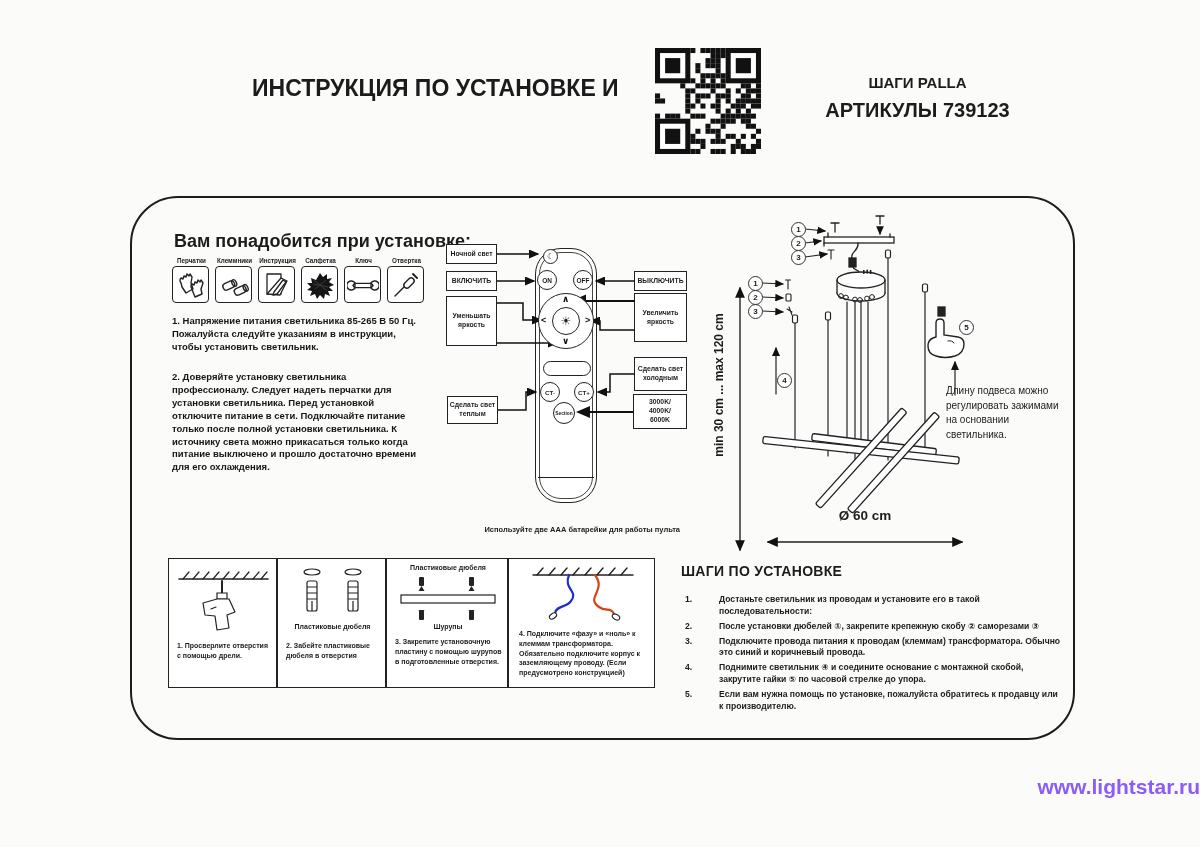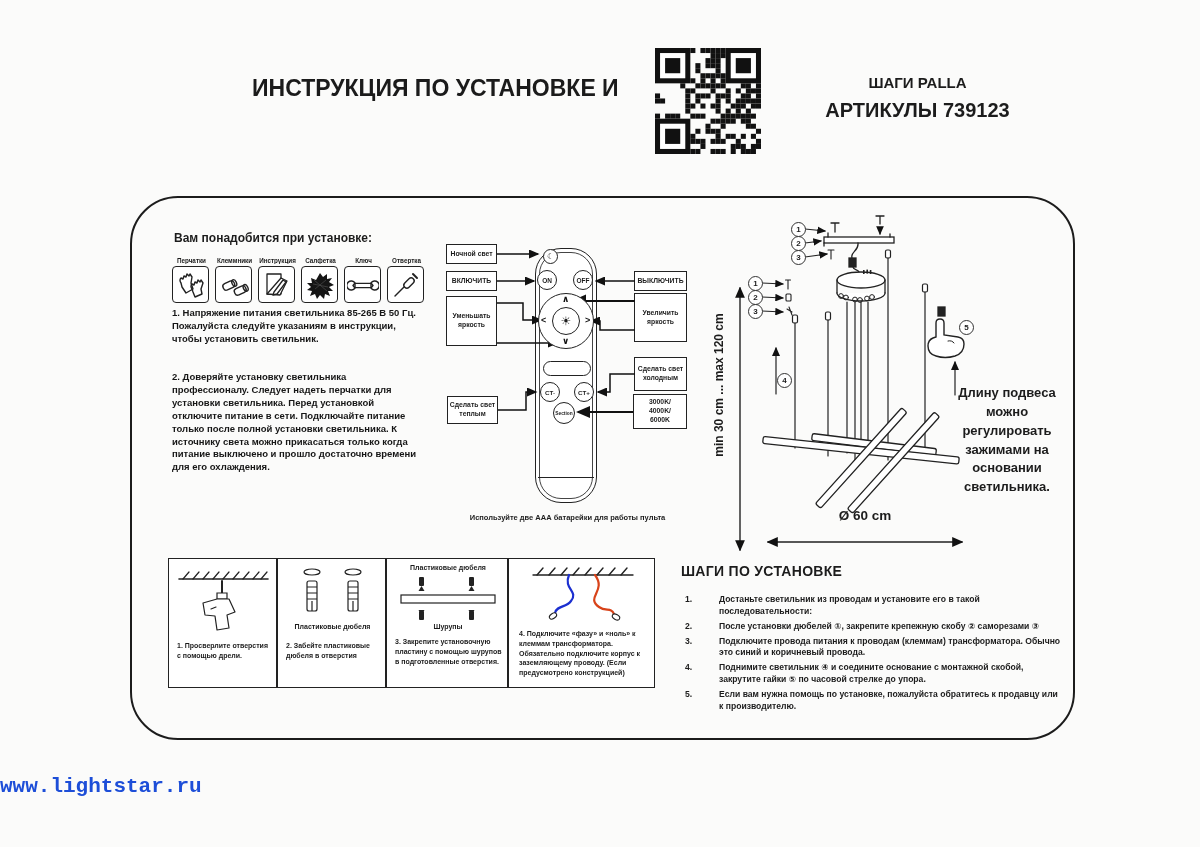--- a/index.html
+++ b/index.html
@@ -11,52 +11,52 @@
   .logo-word{font-family:"Liberation Serif","DejaVu Serif",serif;font-weight:bold;font-size:19px;line-height:.88;letter-spacing:.5px;color:#111;}
   .logo-group{font-size:8.5px;letter-spacing:3.2px;color:#333;margin-top:2px;}
   .flag{display:flex;height:7px;width:56px;margin:5px auto 0;border:1px solid #666;box-sizing:border-box;}
   .flag div{flex:1;}
   .flag-under{width:56px;height:2px;background:#9a9a9a;margin:1px auto 0;}
   .doc-title{font-size:23px;font-weight:bold;line-height:1.28;color:#1b1b1b;}
   .series{font-size:15px;font-weight:bold;}
   .articles{font-size:20px;font-weight:bold;margin-top:8px;}
   
   .main-box{border:2.5px solid #1c1c1c;border-radius:48px;background:transparent;}
-  .tools-head{font-size:12px;font-weight:bold;}
+  .tools-head{font-size:18px;font-weight:bold;}
   .tool-cell{width:39px;text-align:center;}
   .tool-label{font-size:6.3px;font-weight:600;margin-bottom:2px;white-space:nowrap;overflow:hidden;}
   .tool-ico{width:37px;height:37px;border:1.5px solid #222;border-radius:4px;background:#fff;box-sizing:border-box;
             display:flex;align-items:center;justify-content:center;}
   .para{font-size:9.5px;font-weight:600;line-height:1.36;color:#161616;}
   
   .label-box{border:1.5px solid #222;background:#fff;display:flex;align-items:center;justify-content:center;
              text-align:center;font-size:6.8px;font-weight:600;line-height:1.3;box-sizing:border-box;padding:1px;}
   .remote-body{border:1.7px solid #222;border-radius:26px;background:#fff;box-sizing:border-box;}
   .remote-inner{position:absolute;left:3px;top:3px;right:3px;bottom:3px;border:1px solid #444;border-radius:22px;}
   .rbtn{position:absolute;border:1.3px solid #222;border-radius:50%;background:#fff;display:flex;align-items:center;
         justify-content:center;font-weight:600;box-sizing:border-box;z-index:3;}
   .chev{position:absolute;font-size:9px;font-weight:bold;color:#111;z-index:3;}
   .pill{position:absolute;border:1.3px solid #222;border-radius:8px;background:#fff;z-index:3;}
-  .remote-caption{font-size:7.5px;font-weight:600;text-align:center;}
+  .remote-caption{font-size:7.5px;font-weight:600;text-align:right;margin-top:12px;}
   
   .co{position:absolute;width:13px;height:13px;border:1.2px solid #333;border-radius:50%;background:#fff;
       font-size:8px;font-weight:600;display:flex;align-items:center;justify-content:center;z-index:4;}
   .vlabel{font-size:12px;font-weight:600;transform:rotate(-90deg);transform-origin:0 0;text-align:center;white-space:nowrap;}
   .dim-d{font-size:13.5px;font-weight:600;text-align:center;}
-  .lamp-note{font-size:13px;font-weight:700;line-height:1.45;text-align:center;}
+  .lamp-note{font-size:10px;font-weight:400;line-height:1.45;}
   
   .panel{border:1.6px solid #222;background:#fff;box-sizing:border-box;}
   .pcap{position:absolute;font-size:7px;font-weight:600;line-height:1.4;}
   .plabel{position:absolute;font-size:7px;font-weight:bold;text-align:center;}
   
   .steps-head{font-size:14px;font-weight:600;letter-spacing:.3px;}
   .step{display:flex;margin-bottom:3.5px;}
   .step-num{width:34px;font-size:8.6px;font-weight:bold;flex:none;}
   .step-text{font-size:8.6px;font-weight:600;line-height:1.35;}
-  .footer-url{font-size:21px;font-weight:bold;text-align:left;color:#1d4ed8;font-family:Liberation Mono, monospace;}
+  .footer-url{font-size:21px;font-weight:bold;text-align:right;color:#8b5cf6;}
   .prewrap{white-space:pre-line;}
   svg{display:block;}
 </style>
 </head>
 <body>
 
 <div class="page">
 
 
   <div class="abs doc-title" style="left:242px;top:74px;width:420px;margin-left:10px;">
@@ -294,21 +294,21 @@
         <g fill="none" stroke="#222" stroke-width="1.4" stroke-linecap="round">
           <path d="M4 26 l9 -9"></path>
           <rect x="12" y="10" width="12" height="6" rx="3" transform="rotate(-45 18 13)"></rect>
           <path d="M22 4 l4 4" stroke-width="2"></path>
         </g>
           </svg>
         </div>
     </div>
   </div>
 
-  <div class="abs para" style="left:172px;top:307px;width:253px;">1. Напряжение питания светильника 85-265 В 50 Гц. Пожалуйста следуйте указаниям в инструкции, чтобы установить светильник.</div>
+  <div class="abs para" style="left:172px;top:315px;width:253px;">1. Напряжение питания светильника 85-265 В 50 Гц. Пожалуйста следуйте указаниям в инструкции, чтобы установить светильник.</div>
   <div class="abs para" style="left:172px;top:371px;width:253px;">2. Доверяйте установку светильника профессионалу. Следует надеть перчатки для установки светильника. Перед установкой отключите питание в сети. Подключайте питание только после полной установки светильника. К источнику света можно прикасаться только когда питание выключено и прошло достаточно времени для его охлаждения.</div>
 
   <div class="abs label-box" style="left:446px;top:244px;width:51px;height:20px;">Ночной свет</div>
   <div class="abs label-box" style="left:446px;top:271px;width:51px;height:20px;">ВКЛЮЧИТЬ</div>
   <div class="abs label-box" style="left:446px;top:296px;width:51px;height:50px;">Уменьшать яркость</div>
   <div class="abs label-box" style="left:634px;top:271px;width:53px;height:20px;">ВЫКЛЮЧИТЬ</div>
   <div class="abs label-box" style="left:634px;top:293px;width:53px;height:49px;">Увеличить яркость</div>
   <div class="abs label-box" style="left:447px;top:396px;width:51px;height:28px;">Сделать свет теплым</div>
   <div class="abs label-box" style="left:634px;top:357px;width:53px;height:34px;">Сделать свет холодным</div>
   <div class="abs label-box prewrap" style="left:633px;top:394px;width:54px;height:35px;">3000K/

